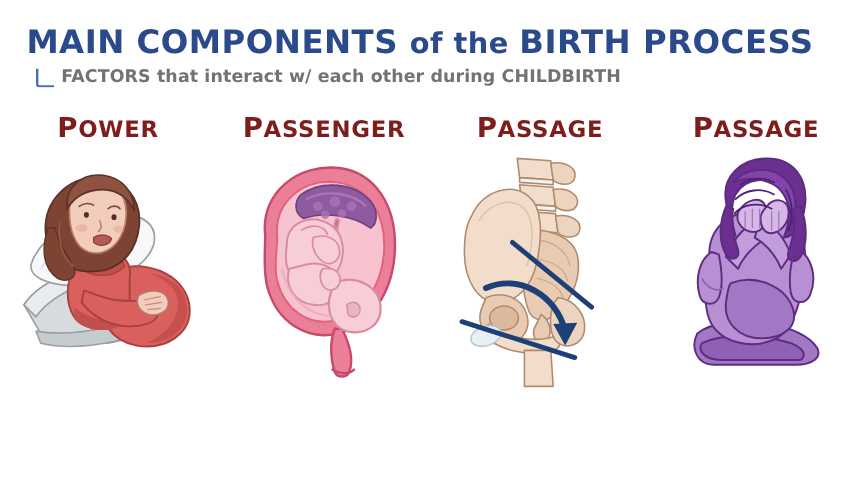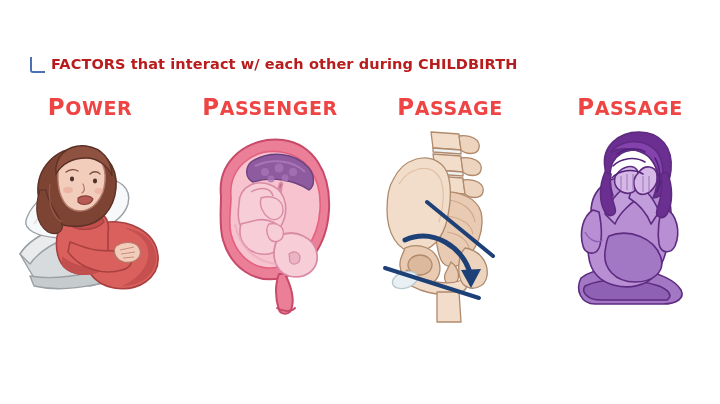--- a/index.html
+++ b/index.html
@@ -54,21 +54,21 @@
     border-bottom: 2.5px solid #4a6fb5;
     border-bottom-left-radius: 3px;
     margin-top: 1px;
     margin-right: 6px;
     flex: none;
   }
   #subtitle {
     font-family: "DejaVu Sans", sans-serif;
     font-weight: bold;
     font-size: 14.5px;
-    color: #b91c1c;
+    color: #737373;
     letter-spacing: 0.1px;
     line-height: 1.15;
   }
 
   
   #columns {
     position: absolute;
     left: 0;
     top: 96px;
     width: 720px;
@@ -78,37 +78,40 @@
   .column {
     flex: 1 1 0;
     display: flex;
     flex-direction: column;
     align-items: center;
   }
   .col-label {
     font-family: "DejaVu Sans", sans-serif;
     font-weight: bold;
     font-size: 19px;
-    color: #ef4444;
+    color: #7f1d1d;
     letter-spacing: 0.6px;
     line-height: 1;
     height: 24px;
     white-space: nowrap;
   }
   .col-label .cap {
     font-size: 23px;
   }
   .art {
     margin-top: 8px;
   }
 </style>
 </head>
 <body>
 
 <div id="header">
+  <div id="title">
+    <span>MAIN COMPONENTS </span><span class="lc">of the </span><span>BIRTH PROCESS</span>
+  </div>
   <div id="subtitle-row">
     <div id="corner-bracket"></div>
     <div id="subtitle">FACTORS that interact w/ each other during CHILDBIRTH</div>
   </div>
 </div>
 
 <div id="columns">
 
   <div class="column">
     <div class="col-label"><span class="cap">P</span><span>OWER</span></div>

